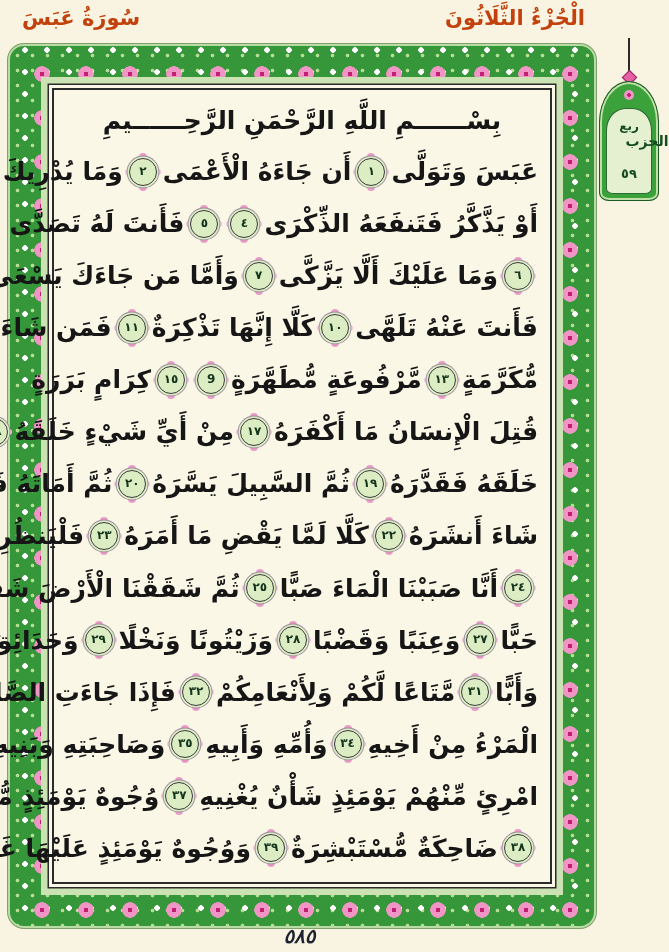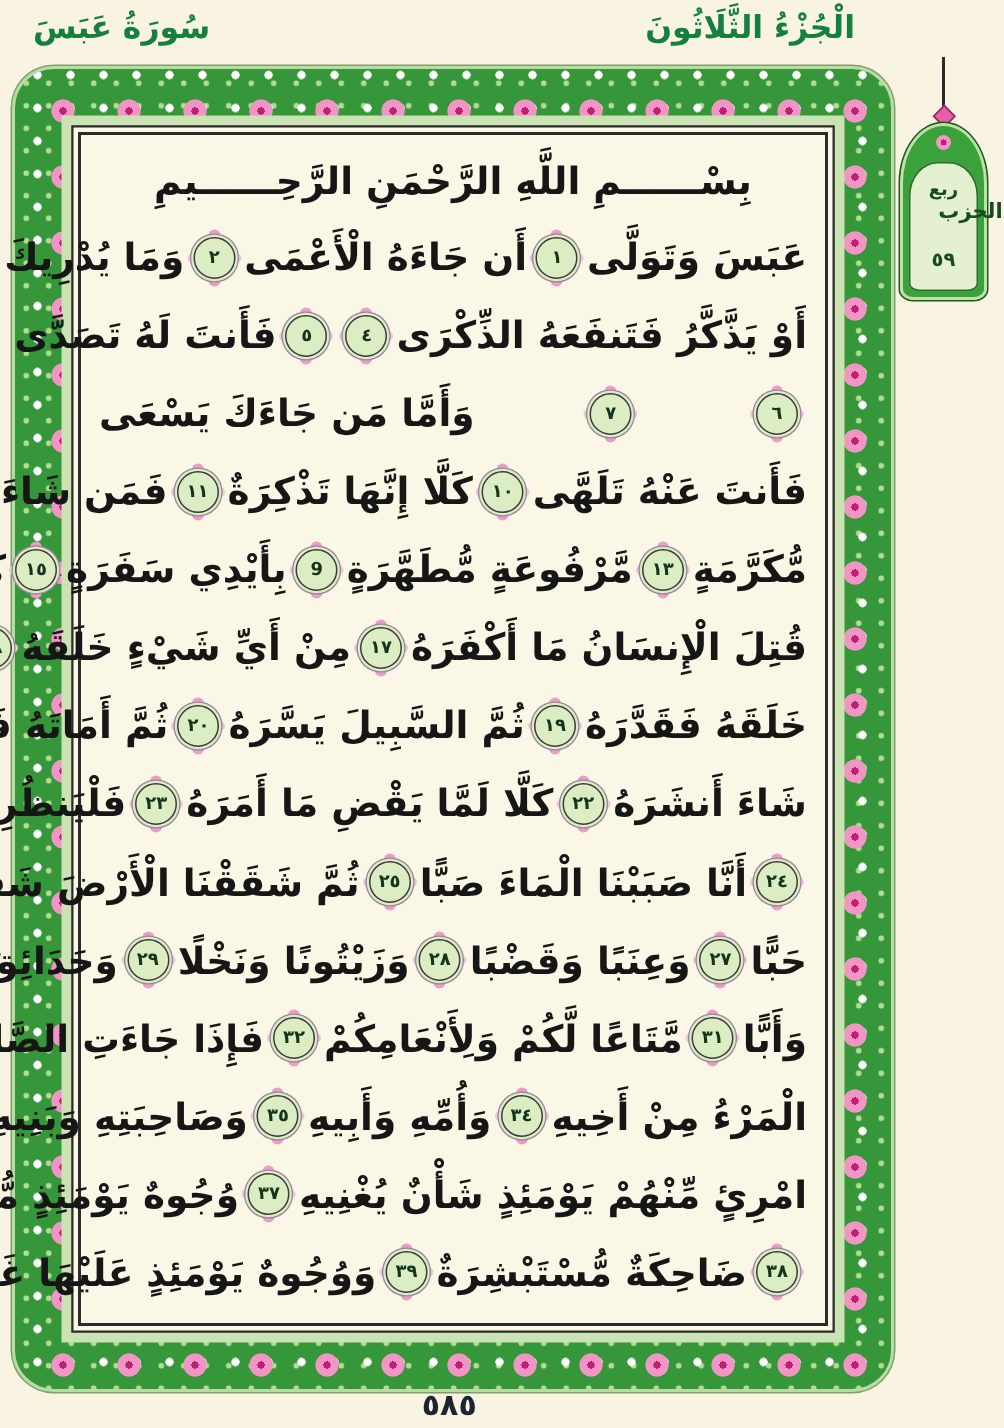--- a/index.html
+++ b/index.html
@@ -3,30 +3,30 @@
 <meta charset="utf-8">
 <style>
   html,body{margin:0;padding:0;}
   body{
     width:669px;height:952px;position:relative;overflow:hidden;
     background:#f9f4e1;
     font-family:"DejaVu Sans",sans-serif;
     -webkit-font-smoothing:antialiased;
   }
   .hdr{
-    position:absolute;top:6px;font-size:21px;font-weight:bold;color:#15803d;
+    position:absolute;top:6px;font-size:21px;font-weight:bold;color:#c2410c;
     direction:rtl;white-space:nowrap;
   }
-  .hdr-juz{right:99px;}
+  .hdr-juz{right:84px;}
   .hdr-surah{left:22px;}
 
   
   .frame{
     position:absolute;left:8px;top:44px;width:584px;height:880px;
-    border-radius:28px;
+    border-radius:16px;
     border:2px solid #b9dba4;
     box-shadow:0 0 0 1px #7fa06c;
     background-color:#35963a;
     background-image:
       radial-gradient(circle, #c01f72 0 2.5px, #f095c5 2.5px 7.5px, rgba(0,0,0,0) 8px),
       radial-gradient(circle, #ffffff 0 2.6px, rgba(0,0,0,0) 3px),
       radial-gradient(circle, #b4dc93 0 1.8px, rgba(0,0,0,0) 2.1px);
     background-size:44px 44px, 22px 22px, 15px 15px;
     background-position:10px 6px, 4px 15px, 0 2px;
   }
@@ -101,21 +101,21 @@
     border-radius:42% 42% 7px 7px / 26% 26% 5px 5px;
     display:flex;flex-direction:column;align-items:center;justify-content:center;
     direction:rtl;color:#174c22;font-weight:bold;line-height:1.15;
   }
   .hizb-l1{font-size:12px;}
   .hizb-l2{font-size:14px;padding-left:36px;}
   .hizb-num{font-size:13px;margin-top:18px;}
 
   .page-num{
     position:absolute;top:924px;left:0;width:599px;text-align:center;
-    font-size:20px;font-weight:bold;color:#1d2431;direction:rtl;
+    font-size:20px;font-weight:bold;color:#1d2431;direction:rtl;font-style:italic;
   }
 </style>
 </head>
 <body>
 
 <div class="hdr hdr-juz">الْجُزْءُ الثَّلَاثُونَ</div>
 <div class="hdr hdr-surah">سُورَةُ عَبَسَ</div>
 
 <div class="frame">
   <div class="panel">
@@ -139,20 +139,21 @@
           </span>
           <span class="ayah">
             <span class="ayah-num">٥</span>
           </span>
           <span class="words">فَأَنتَ لَهُ تَصَدَّى</span>
         </div>
         <div class="line">
           <span class="ayah">
             <span class="ayah-num">٦</span>
           </span>
+          <span class="words">وَمَا عَلَيْكَ أَلَّا يَزَّكَّى</span>
           <span class="ayah">
             <span class="ayah-num">٧</span>
           </span>
           <span class="words">وَأَمَّا مَن جَاءَكَ يَسْعَى</span>
         </div>
         <div class="line">
           <span class="words">فَأَنتَ عَنْهُ تَلَهَّى</span>
           <span class="ayah">
             <span class="ayah-num">١٠</span>
           </span>
@@ -164,21 +165,20 @@
         </div>
         <div class="line">
           <span class="words">مُّكَرَّمَةٍ</span>
           <span class="ayah">
             <span class="ayah-num">١٣</span>
           </span>
           <span class="words">مَّرْفُوعَةٍ مُّطَهَّرَةٍ</span>
           <span class="ayah">
             <span class="ayah-num">9</span>
           </span>
-          <span class="words">بِأَيْدِي سَفَرَةٍ</span>
           <span class="ayah">
             <span class="ayah-num">١٥</span>
           </span>
           <span class="words">كِرَامٍ بَرَرَةٍ</span>
         </div>
         <div class="line">
           <span class="words">قُتِلَ الْإِنسَانُ مَا أَكْفَرَهُ</span>
           <span class="ayah">
             <span class="ayah-num">١٧</span>
           </span>

